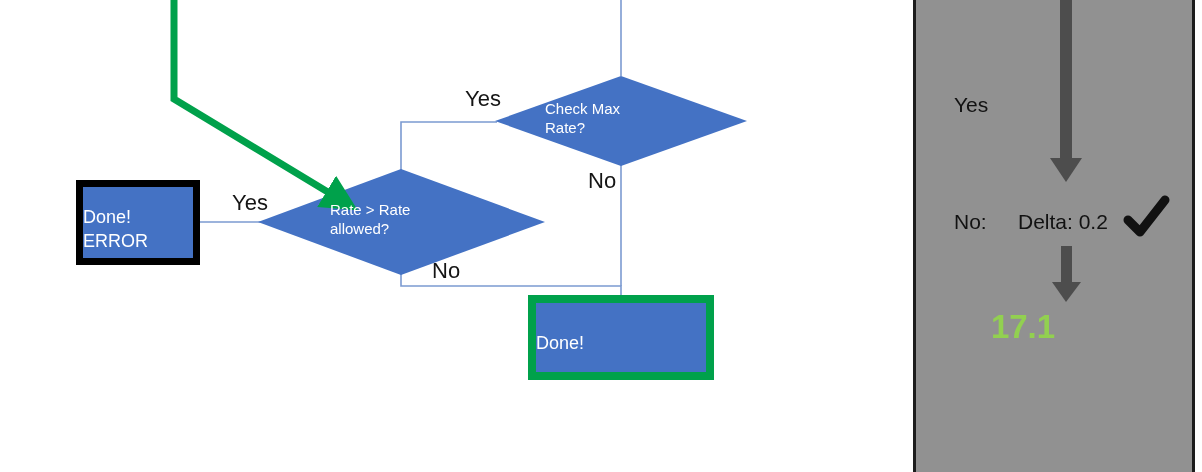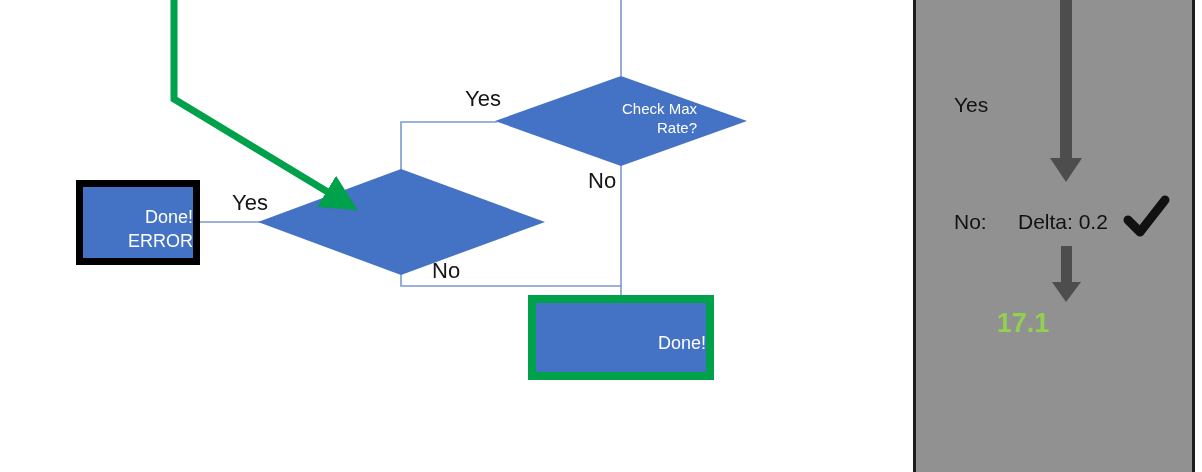--- a/index.html
+++ b/index.html
@@ -23,21 +23,21 @@
     top: 0;
     width: 913px;
     height: 472px;
   }
 
   .node-label {
     position: absolute;
     color: #ffffff;
     font-size: 15px;
     line-height: 1.28;
-    text-align: right;
+    text-align: left;
     pointer-events: none;
     white-space: pre-line;
   }
 
   .edge-label {
     position: absolute;
     color: #151515;
     font-size: 22px;
     line-height: 1;
     white-space: nowrap;
@@ -126,21 +126,21 @@
   }
   #panel-yes    { left: 38px;  top: 94px; }
   #panel-no     { left: 38px;  top: 211px; }
   #panel-delta  { left: 102px; top: 211px; }
   #panel-value  {
     left: 0;
     top: 310px;
     width: 214px;
     text-align: center;
     color: #92d050;
-    font-size: 27px;
+    font-size: 33px;
     font-weight: bold;
   }
 </style>
 </head>
 <body>
 
 <div id="canvas">
 
   <svg id="flow-svg" viewBox="0 0 913 472">
 
@@ -159,20 +159,22 @@
     <polygon points="401,169 545,222 401,275 258,222" fill="#4472c4"></polygon>
 
     <defs>
       <marker id="green-arrow" markerWidth="5.2" markerHeight="5.2" refX="2.4" refY="2.6" orient="auto">
         <polygon points="0,0 5.2,2.6 0,5.2" fill="#00a14b"></polygon>
       </marker>
     </defs>
     <polyline points="174,0 174,99 341,200" fill="none" stroke="#00a14b" stroke-width="7" marker-end="url(#green-arrow)"></polyline>
   </svg>
 
+  <div class="node-label" id="label-rate">Rate &gt; Rate
+allowed?</div>
 
   <div class="node-label" id="label-maxrate">Check Max
 Rate?</div>
 
   <div id="node-error">
     <div class="node-label">Done!
 ERROR</div>
   </div>
 
   <div id="node-done">

